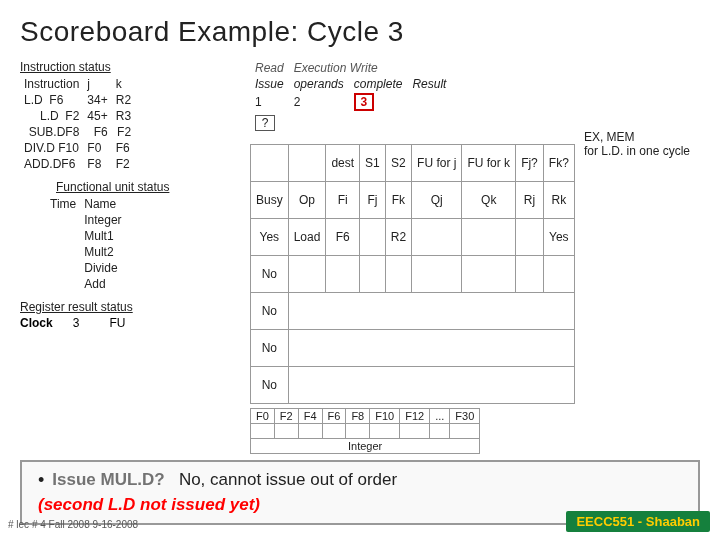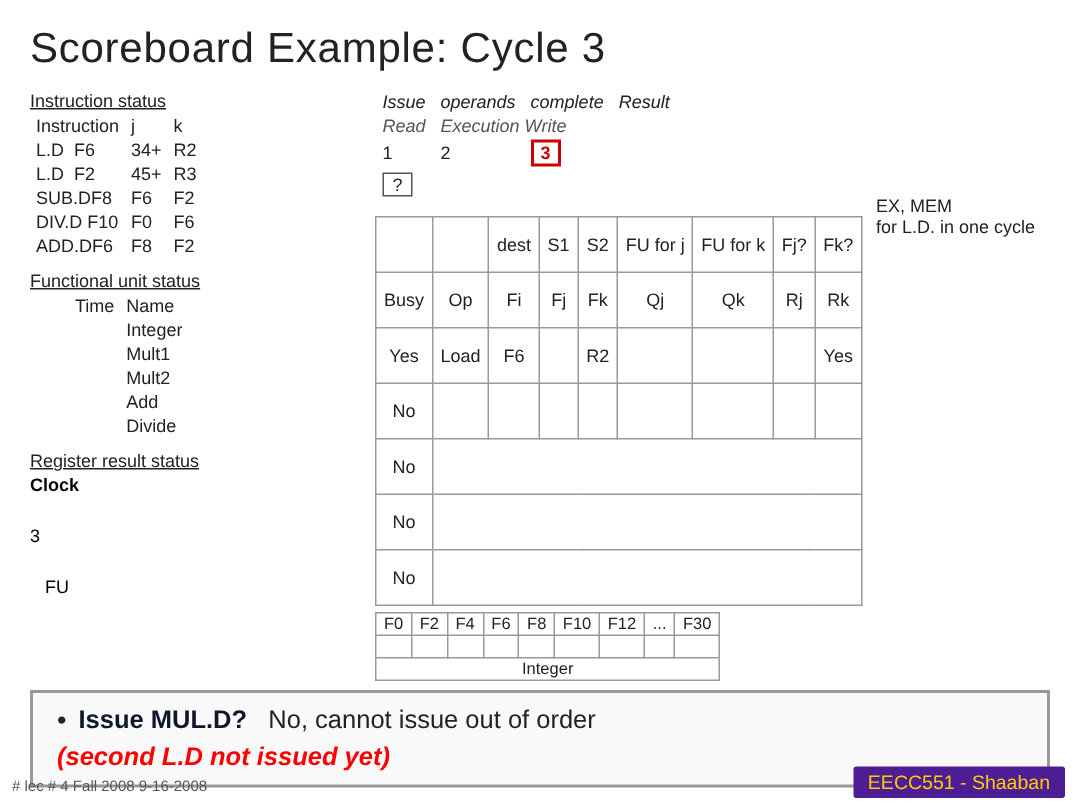--- a/index.html
+++ b/index.html
@@ -42,44 +42,43 @@
     .instr-table {
       border-collapse: collapse;
       font-size: 12px;
       margin-bottom: 8px;
     }
     .instr-table td {
       padding: 1px 4px;
       white-space: nowrap;
       color: #222;
     }
-    .red { color: red; }
+    .red { color: red; text-align: right; }
     .fu-table {
       border-collapse: collapse;
       font-size: 12px;
       margin-bottom: 8px;
     }
     .fu-table td {
       padding: 1px 4px;
       white-space: nowrap;
       color: #222;
     }
     .reg-title {
       font-size: 12px;
       text-decoration: underline;
       color: #222;
       margin-bottom: 2px;
     }
     .clock-row {
       display: flex;
-      align-items: flex-start;
+      align-items: flex-end;
       font-size: 12px;
       gap: 20px;
       margin-bottom: 2px;
-      flex-direction: column;
     }
     .reg-table {
       border-collapse: collapse;
       font-size: 11px;
       border: 1px solid #999;
     }
     .reg-table td, .reg-table th {
       border: 1px solid #999;
       padding: 1px 5px;
       text-align: center;
@@ -117,20 +116,21 @@
       padding: 0 4px;
       min-width: 20px;
       text-align: center;
     }
     .fu-section-title {
       font-size: 12px;
       text-decoration: underline;
       color: #222;
       margin-bottom: 2px;
       margin-top: 4px;
+      margin-left: 36px;
     }
     .fu-score-table {
       border-collapse: collapse;
       font-size: 12px;
       border: 1px solid #999;
     }
     .fu-score-table td, .fu-score-table th {
       border: 1px solid #999;
       padding: 11px 5px;
       text-align: center;
@@ -153,36 +153,36 @@
     }
     .bullet-point {
       display: flex;
       align-items: flex-start;
       gap: 8px;
       font-size: 17px;
       color: #222;
       margin-bottom: 4px;
     }
     .bullet-point .bullet { font-size: 18px; }
-    .highlight-orange { color: #0f172a; font-weight: bold; }
+    .highlight-orange { color: #737373; font-weight: bold; }
     .indent-line {
       font-size: 17px;
       color: red;
       font-style: italic;
       text-align: left;
       font-weight: bold;
     }
     .eecc-badge {
       position: absolute;
       bottom: 8px;
       right: 10px;
-      background: #4c1d95;
+      background: #15803d;
       color: #ffcc00;
       font-size: 13px;
-      font-weight: normal;
+      font-weight: bold;
       padding: 3px 10px;
       border-radius: 2px;
     }
     .footer-note {
       position: absolute;
       bottom: 10px;
       left: 8px;
       font-size: 10px;
       color: #555;
     }
@@ -246,50 +246,50 @@
         <tr>
           <td style="padding-left:30px;"></td>
           <td>Mult1</td>
         </tr>
         <tr>
           <td style="padding-left:30px;"></td>
           <td>Mult2</td>
         </tr>
         <tr>
           <td style="padding-left:30px;"></td>
+          <td>Divide</td>
+        </tr>
+        <tr>
+          <td style="padding-left:30px;"></td>
           <td>Add</td>
-        </tr>
-        <tr>
-          <td style="padding-left:30px;"></td>
-          <td>Divide</td>
         </tr>
       </tbody>
         </table>
 
       <div class="reg-title">Register result status</div>
       <div class="clock-row">
         <span style="font-weight:bold;">Clock</span>
         <span>3</span>
         <span style="margin-left:10px;">FU</span>
       </div>
     </div>
 
     <div class="right-panel">
 
       <table class="scoreboard-table">
         <tbody>
             <tr class="header-row">
+          <td style="color:#555;font-style:italic;">Read</td>
+          <td style="color:#555;font-style:italic;" colspan="2">Execution Write</td>
+        </tr>
+        <tr class="header-row">
           <td>Issue</td>
           <td>operands</td>
           <td>complete</td>
           <td>Result</td>
-        </tr>
-        <tr class="header-row">
-          <td style="color:#555;font-style:italic;">Read</td>
-          <td style="color:#555;font-style:italic;" colspan="2">Execution Write</td>
         </tr>
         <tr>
           <td>1</td>
           <td>2</td>
           <td><span class="box-3">3</span></td>
           <td></td>
         </tr>
         <tr>
           <td></td>
           <td></td>

